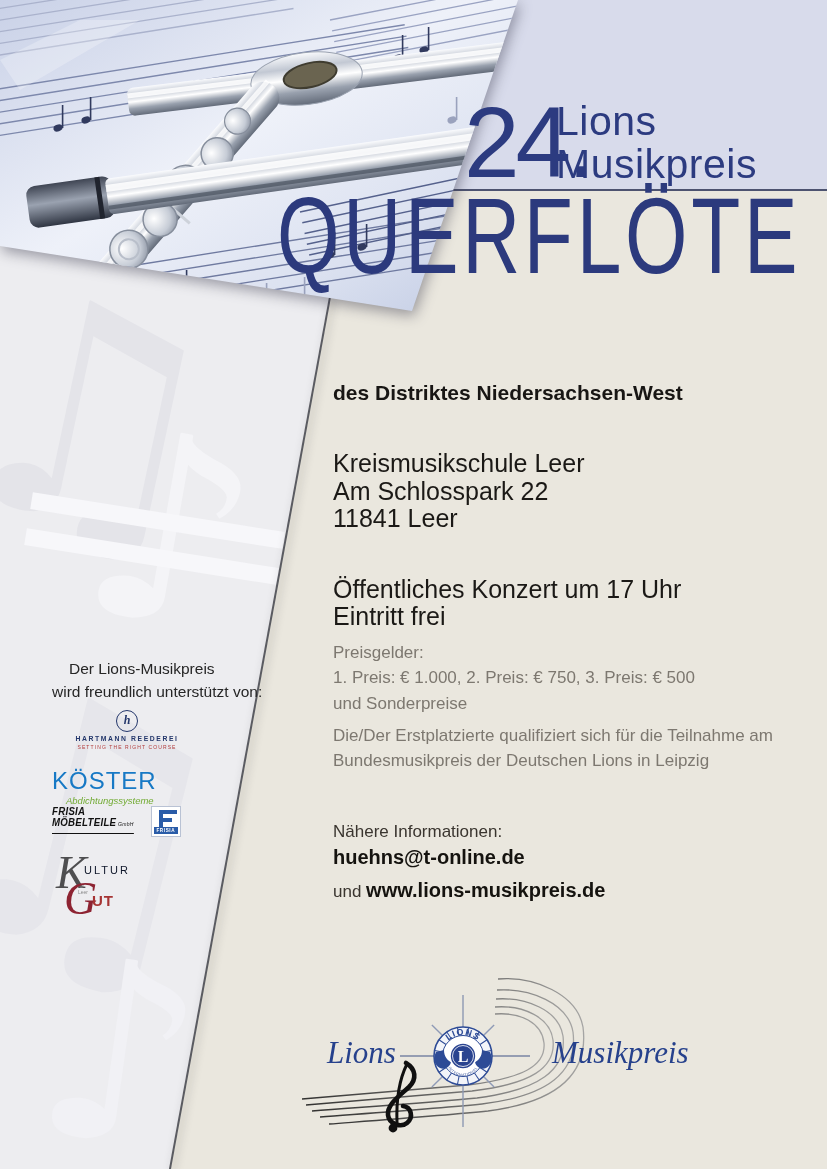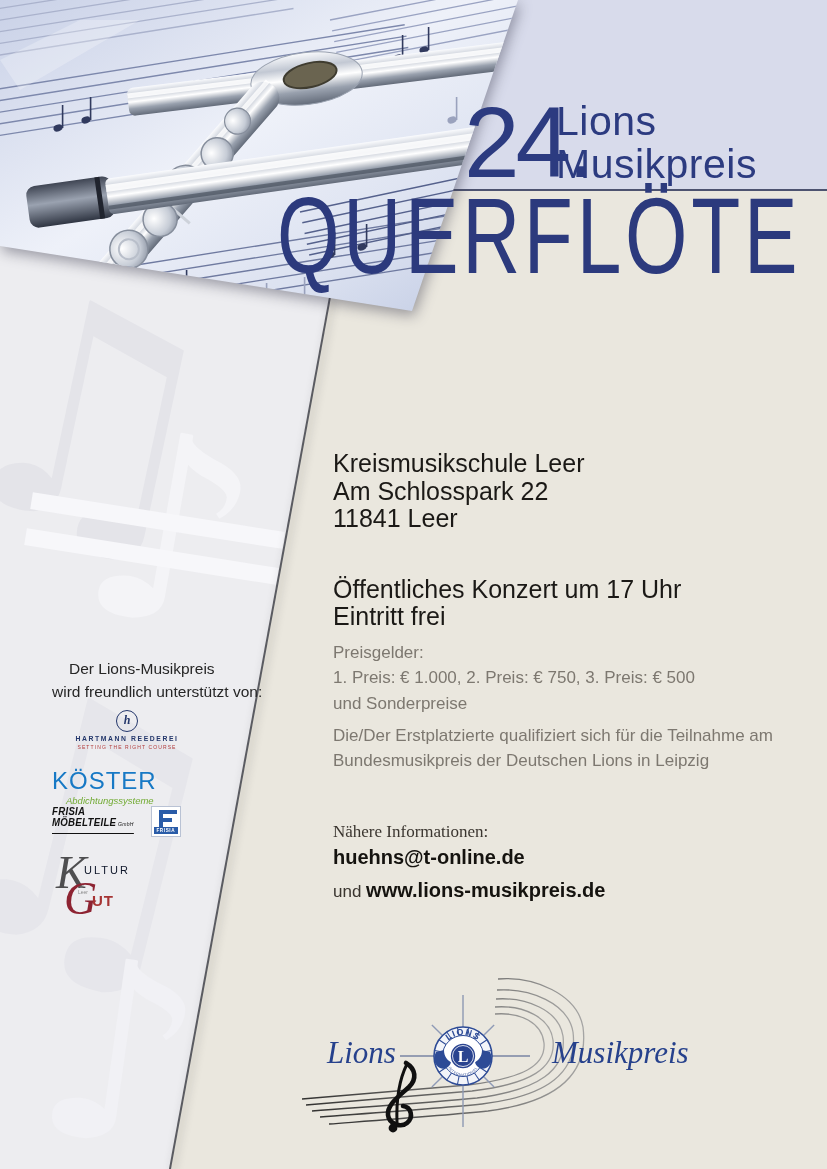--- a/index.html
+++ b/index.html
@@ -194,36 +194,37 @@
     </div>
   </div>
 
   <div class="abs edition t-navy nw">24.</div>
   <div class="abs brand t-navy">
     <div class="nw">Lions</div>
     <div class="nw">Musikpreis</div>
   </div>
   <div class="abs big-title nw">QUERFLÖTE</div>
 
+  <div class="abs col h-sub nw">des Distriktes Niedersachsen-West</div>
 
   <div class="abs col b19 nw" style="top:449px;">Kreismusikschule Leer</div>
   <div class="abs col b19 nw" style="top:477px;">Am Schlosspark 22</div>
   <div class="abs col b19 nw" style="top:504px;">11841 Leer</div>
 
   <div class="abs col b19 nw" style="top:575px;">Öffentliches Konzert um 17 Uhr</div>
   <div class="abs col b19 nw" style="top:602px;">Eintritt frei</div>
 
   <div class="abs col g17 nw" style="top:643px;">Preisgelder:</div>
   <div class="abs col g17 nw" style="top:668px;">1. Preis: € 1.000, 2. Preis: € 750, 3. Preis: € 500</div>
   <div class="abs col g17 nw" style="top:694px;">und Sonderpreise</div>
 
   <div class="abs col g17 nw" style="top:726px;">Die/Der Erstplatzierte qualifiziert sich für die Teilnahme am</div>
   <div class="abs col g17 nw" style="top:751px;">Bundesmusikpreis der Deutschen Lions in Leipzig</div>
 
-  <div class="abs col d17 nw" style="top:822px;font-family:Liberation Serif, serif;">Nähere Informationen:</div>
+  <div class="abs col d17 nw" style="top:822px;">Nähere Informationen:</div>
   <div class="abs col b20 nw" style="top:846px;">huehns@t-online.de</div>
   <div class="abs col nw" style="top:879px;">
     <span class="d17">und </span><span class="b20">www.lions-musikpreis.de</span>
   </div>
 
   <div class="abs side s-txt nw" style="left:69px;top:657px;">Der Lions-Musikpreis</div>
   <div class="abs side s-txt nw" style="left:52px;top:680px;">wird freundlich unterstützt von:</div>
 
   <div class="abs hart">
     <div class="hart-ring">h</div>

